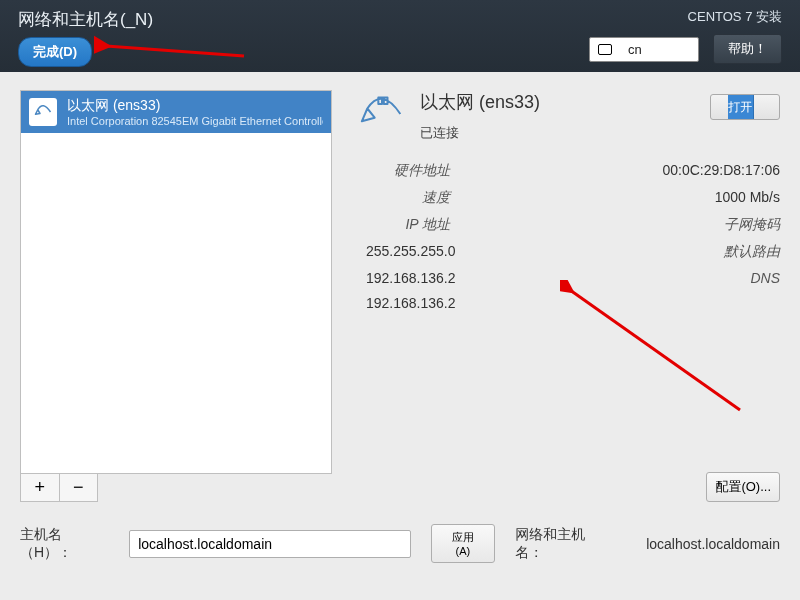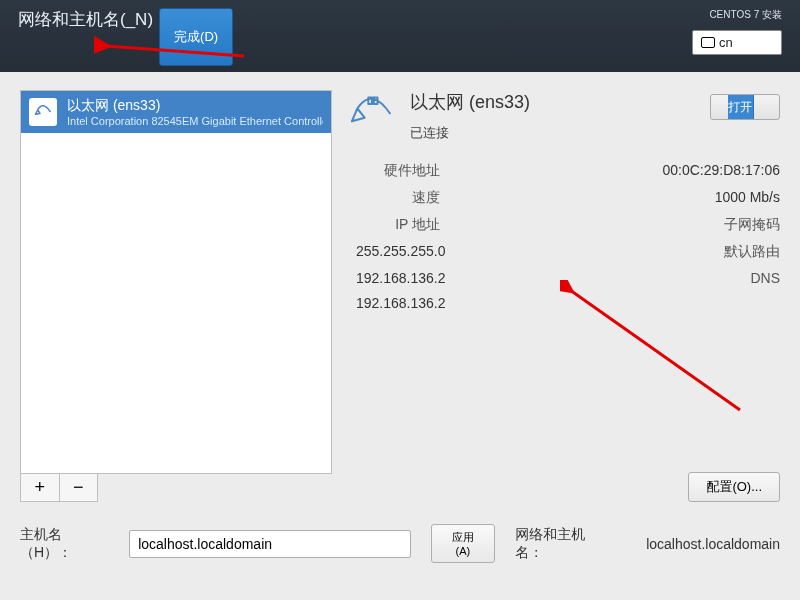--- a/index.html
+++ b/index.html
@@ -8,62 +8,63 @@
   
   .header {
     background: linear-gradient(180deg, #2d3742 0%, #252e37 100%);
     height: 72px;
     display: flex;
     justify-content: space-between;
     padding: 8px 18px 6px 18px;
     color: #fff;
     position: relative;
   }
-  .header-left { display: flex; gap: 6px; }
+  .header-left { display: flex; flex-direction: column; gap: 6px; }
   .header-title { font-size: 17px; font-weight: 400; color: #eaf0f5; }
   .done-btn {
     background: linear-gradient(180deg, #3b8fd6, #2477c6);
     border: 1px solid #1a5a99;
     color: #fff;
     font-size: 13px;
     padding: 5px 14px;
-    border-radius: 3px;
+    border-radius: 13px;
     cursor: pointer;
     width: fit-content;
+    font-weight: bold;
   }
   .header-right { display: flex; flex-direction: column; align-items: flex-end; gap: 8px; }
-  .install-title { font-size: 10px; color: #d9e2ea; }
+  .install-title { font-size: 13px; color: #d9e2ea; }
   .lang-help-row { display: flex; gap: 14px; align-items: center; }
   .lang-box {
     background: #fff;
     color: #222;
     font-size: 13px;
     padding: 4px 30px 4px 8px;
     border: 1px solid #888;
     border-radius: 2px;
-    display: flex; align-items: center; gap: 4px;
-    cursor: pointer;
-    width: 90px;
+    display: flex; align-items: center; gap: 16px;
+    cursor: pointer;
+    width: 110px;
   }
   .lang-box .kbd { width: 14px; height: 11px; border: 1px solid #000; border-radius: 2px; }
   .help-btn {
     background: linear-gradient(180deg, #4a5560, #353f49);
     color: #fff;
     border: 1px solid #2a323b;
     border-radius: 3px;
     padding: 5px 14px;
     font-size: 13px;
     cursor: pointer;
   }
   
   
   .main {
     display: flex;
     padding: 18px 20px 0 20px;
-    gap: 18px;
+    gap: 28px;
     height: 430px;
   }
   .left-col { width: 312px; display: flex; flex-direction: column; }
   .iface-list {
     border: 1px solid #bfbfbf;
     background: #fff;
     flex: 1;
     overflow: hidden;
   }
   .iface-item {
@@ -129,30 +130,30 @@
     border-right: 1px solid #2c6fb3;
   }
   .detail-grid {
     display: grid;
     grid-template-columns: 84px auto;
     gap: 9px 10px;
     font-size: 14px;
     color: #444;
     margin-left: 6px;
   }
-  .detail-grid .label { text-align: right; color: #555; }
+  .detail-grid .label { text-align: right; color: #555; font-style: italic; }
   .detail-grid .val { color: #333; text-align: right; }
   .config-btn {
     position: absolute;
     bottom: 0;
     right: 0;
     background: linear-gradient(#f9f9f9,#e8e8e8);
     border: 1px solid #aeaeae;
     border-radius: 3px;
-    padding: 5px 17px;
+    padding: 5px 8px;
     font-size: 13px;
     cursor: pointer;
   }
   
   
   .hostname-row {
     display: flex;
     align-items: center;
     padding: 22px 20px 0 20px;
     font-size: 14px;
@@ -189,20 +190,21 @@
     <div class="header-title">网络和主机名(_N)</div>
     <button class="done-btn">完成(D)</button>
   </div>
   <div class="header-right">
     <div class="install-title">CENTOS 7 安装</div>
     <div class="lang-help-row">
       <div class="lang-box">
         <span class="kbd"></span>
         <span>cn</span>
       </div>
+      <button class="help-btn">帮助！</button>
     </div>
   </div>
 </div>
 
 <div class="main">
   <div class="left-col">
     <div class="iface-list">
       <div class="iface-item">
         <div class="iface-icon">
           <svg viewBox="0 0 24 24">

